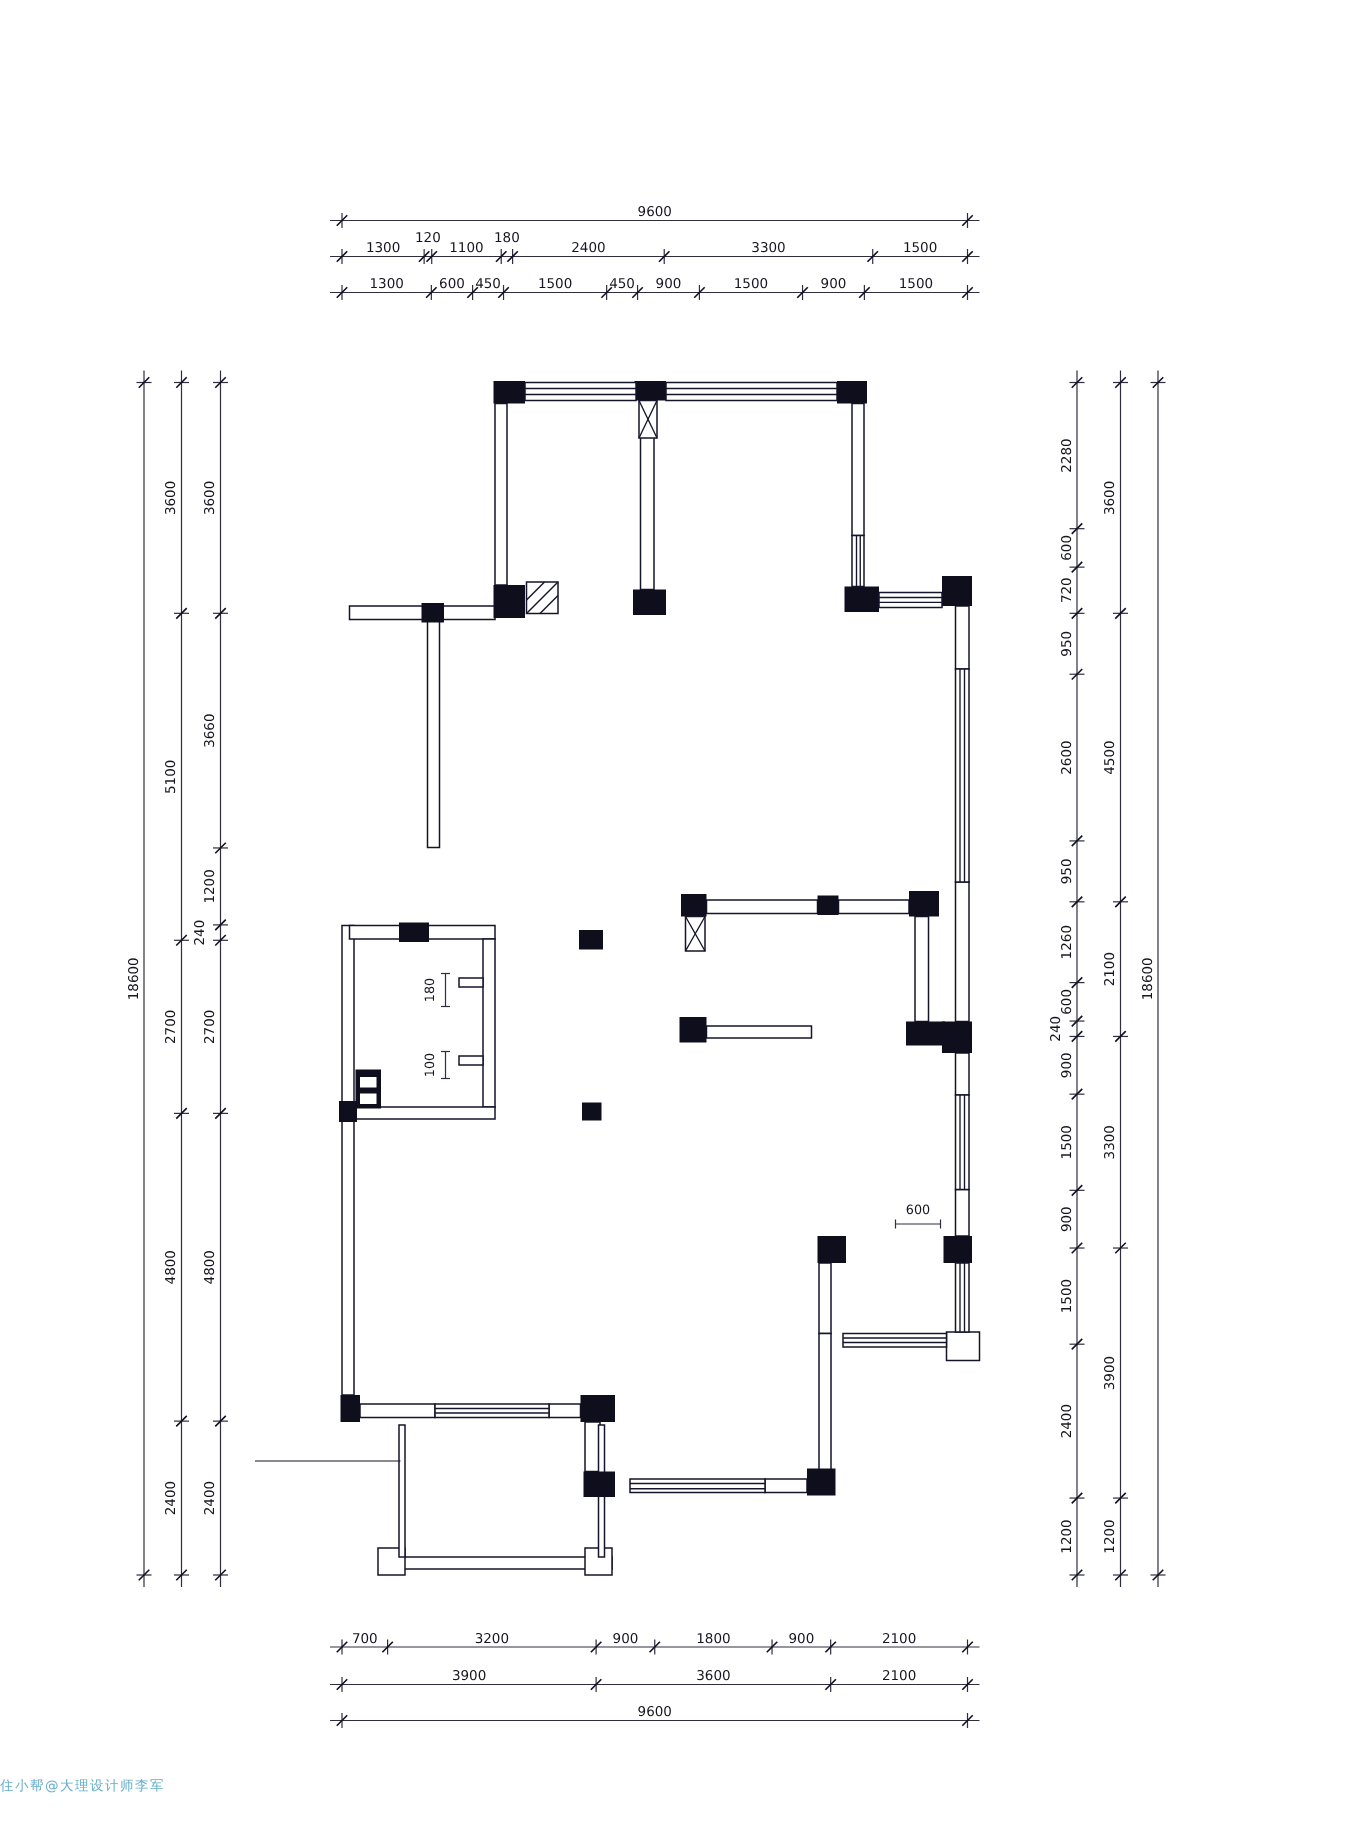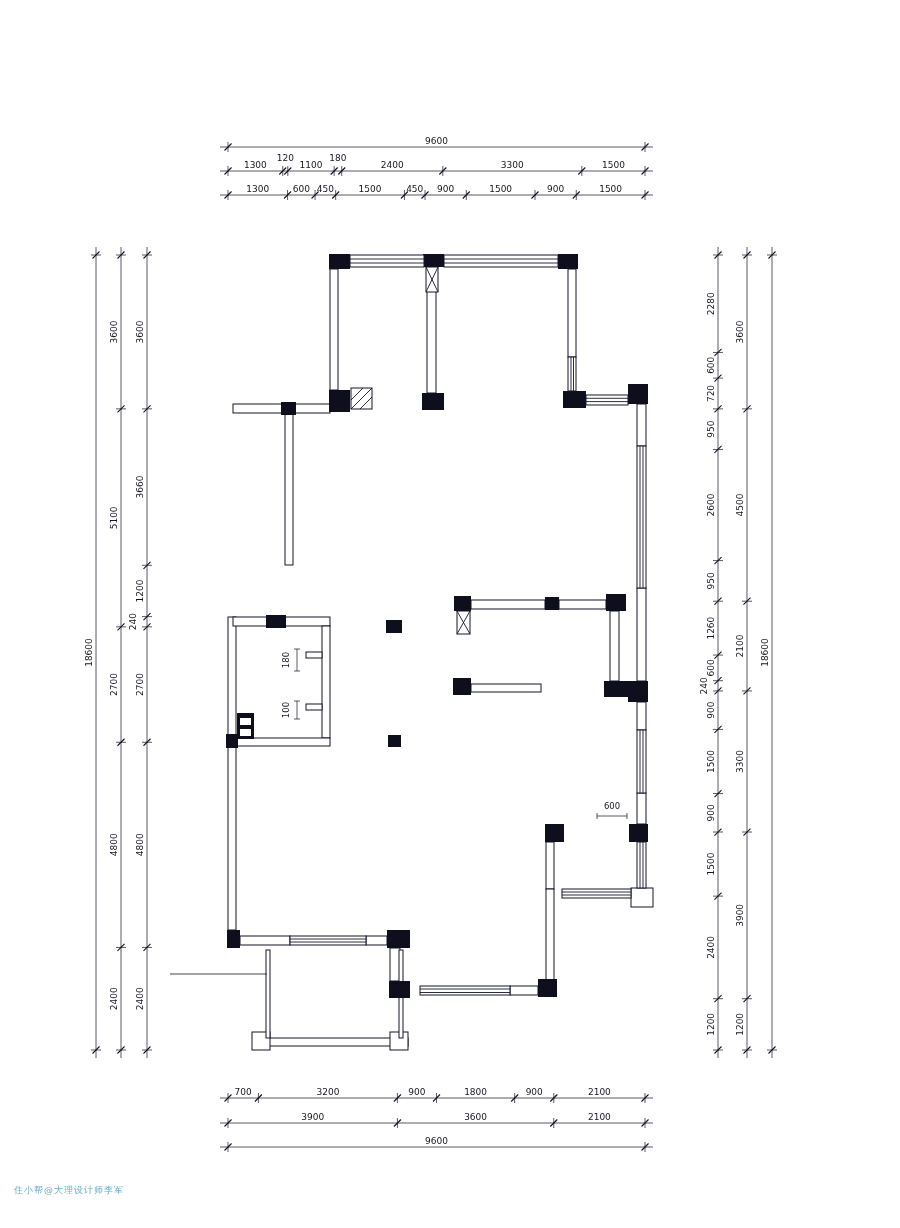--- a/index.html
+++ b/index.html
@@ -8,21 +8,21 @@
   svg text{font-family:"DejaVu Sans", sans-serif;}
   #dims line{stroke:#2e2e3e;stroke-width:0.8;}
   #dims .tick{stroke:#111122;stroke-width:1.1;}
   #dims text{font-size:9px;fill:#15151f;text-anchor:middle;}
   #annots text{font-size:8.5px;fill:#15151f;text-anchor:middle;}
   #annots line{stroke:#2e2e3e;stroke-width:0.8;}
   .wall{fill:#ffffff;stroke:#14142b;stroke-width:1;}
   .solid{fill:#0e0e1d;stroke:none;}
   .wline{stroke:#14142b;stroke-width:0.9;fill:none;}
   .thin{stroke:#14142b;stroke-width:0.8;fill:none;}
-  .watermark{position:absolute;left:14px;top:1184px;font-size:9px;letter-spacing:1px;
+  .watermark{position:absolute;left:0;top:1184px;font-size:9px;letter-spacing:1px;
              color:#4aa0c0;opacity:0.85;}
 </style>
 </head>
 <body>
 
 <div class="canvas">
   <svg id="plansvg" width="900" height="1228" viewBox="0 0 900 1228">
 
     <g>
       <rect class="wall" x="330" y="269" width="8" height="121"></rect>

